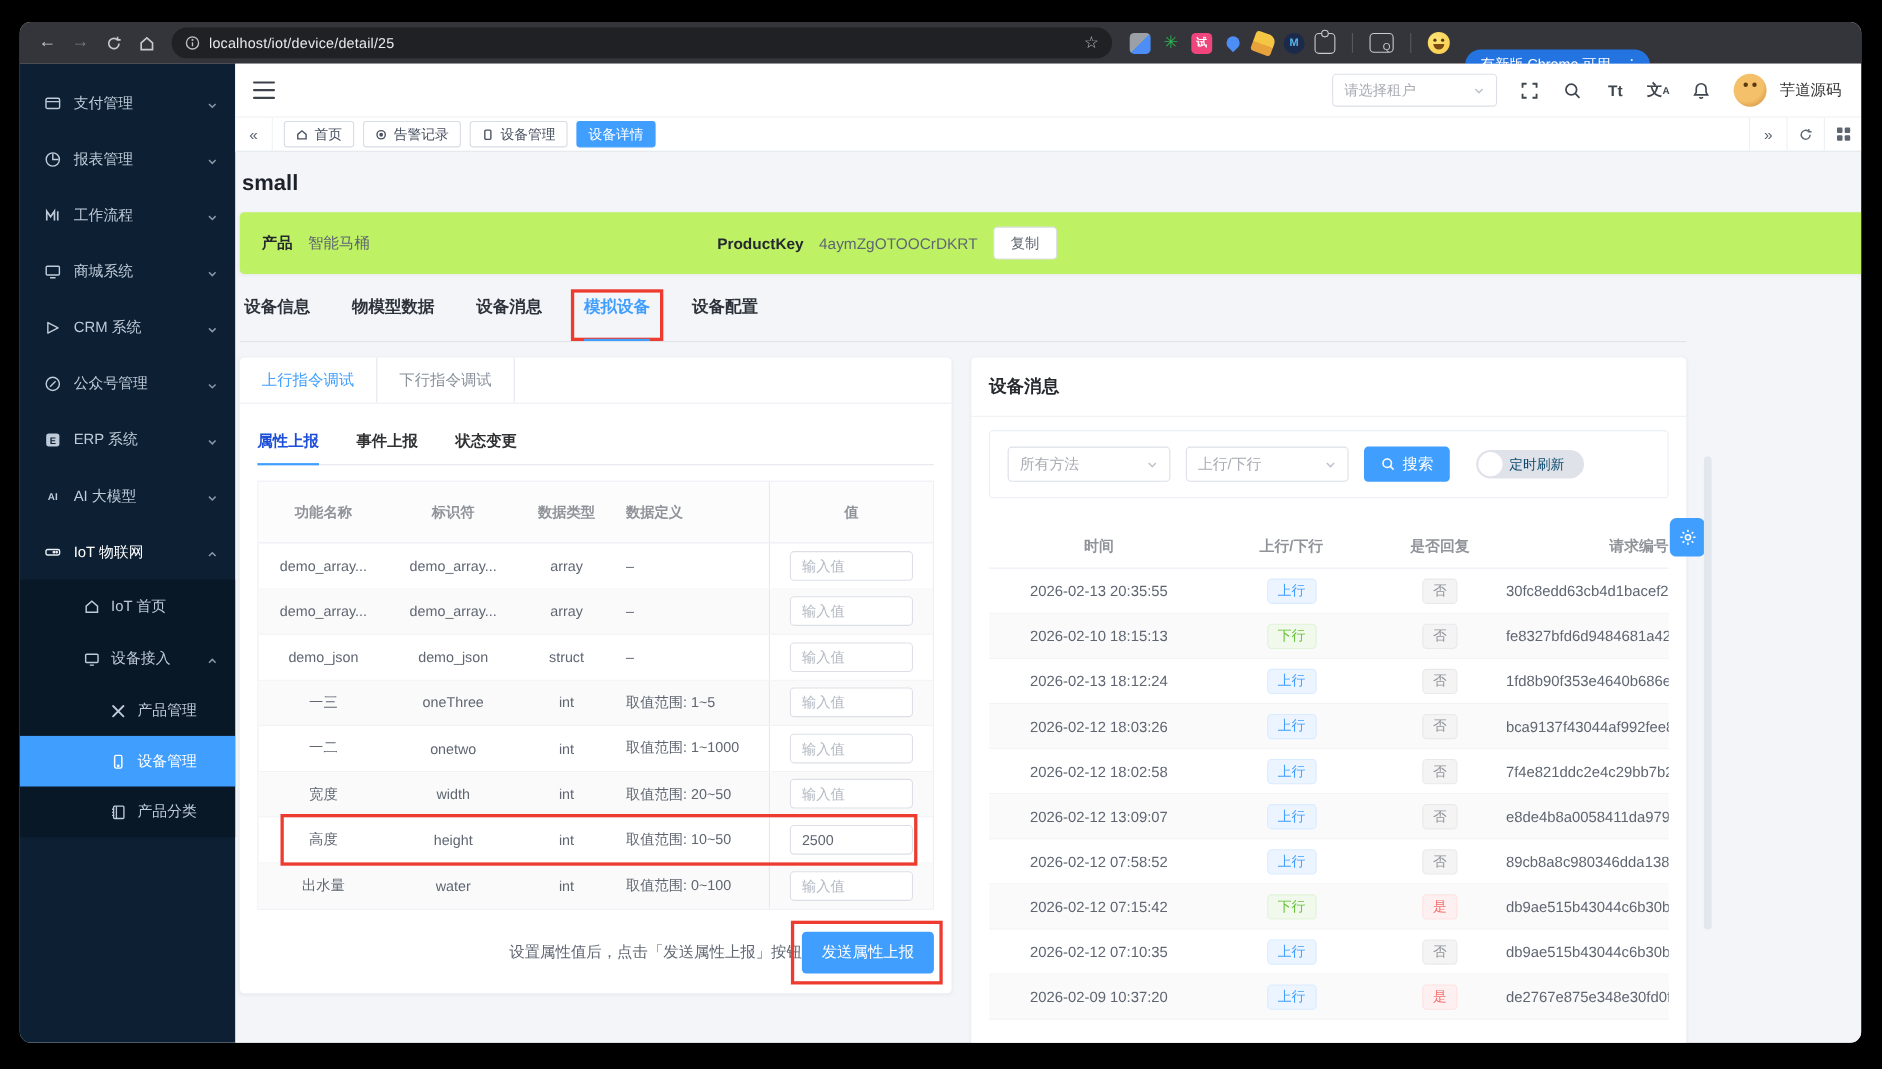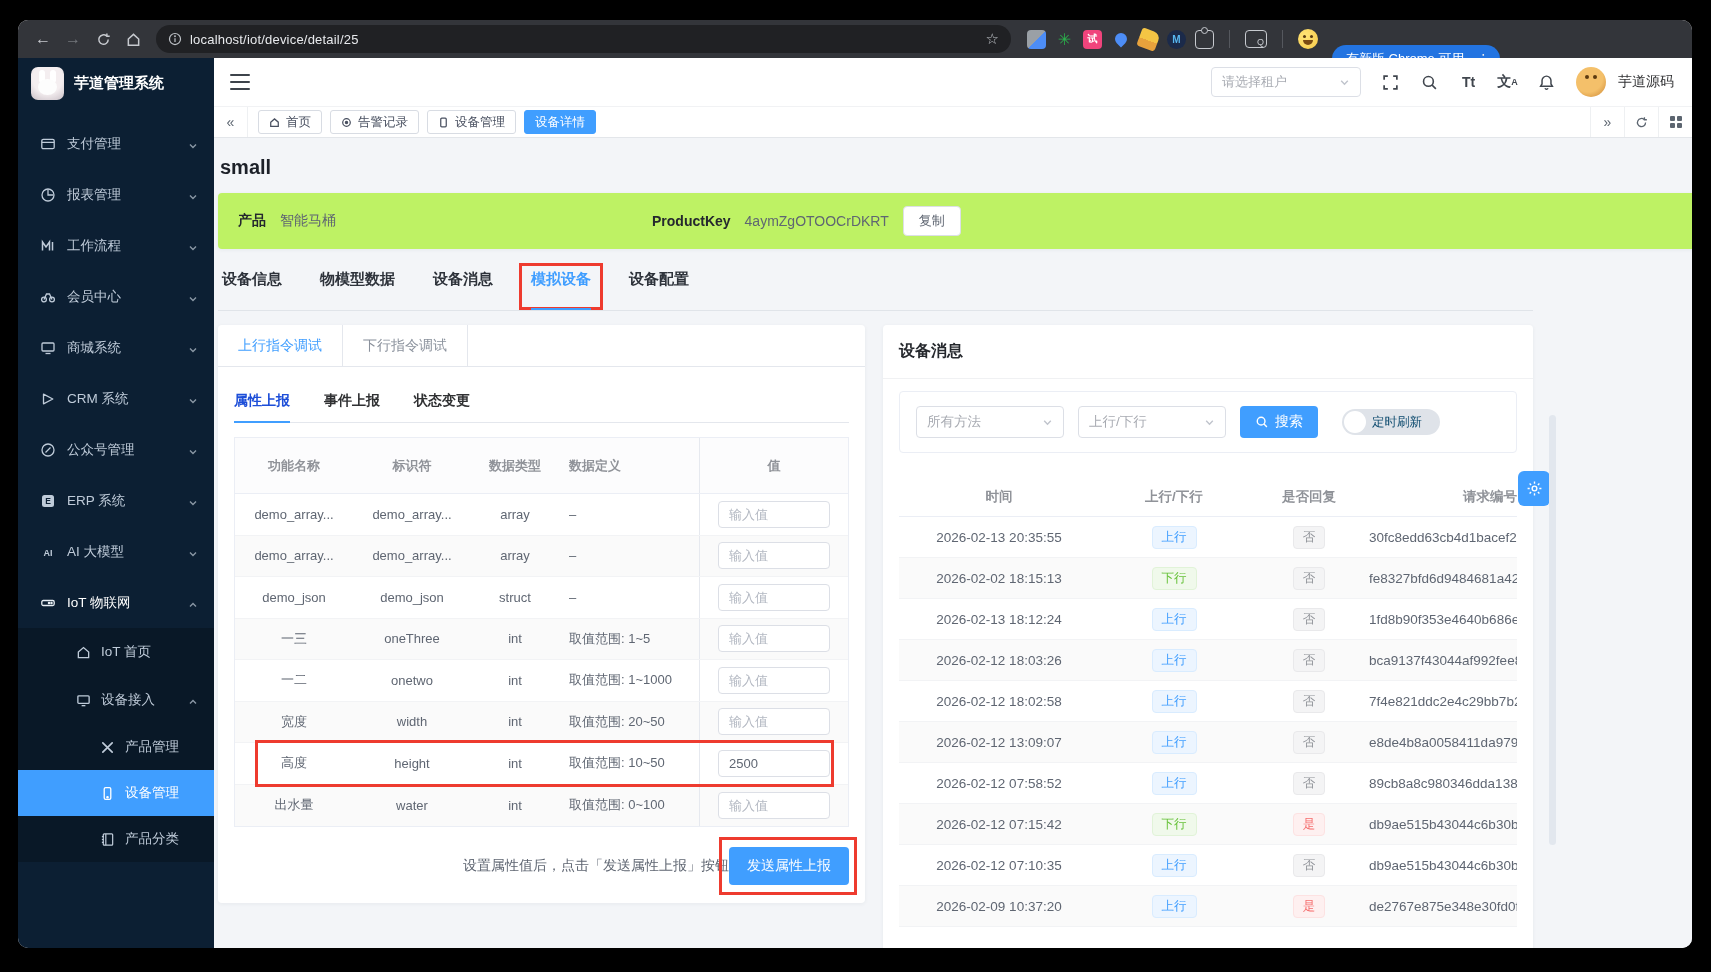--- a/index.html
+++ b/index.html
@@ -205,24 +205,20 @@
     </div>
     <div class="chrome-update">
       <span>有新版 Chrome 可用</span>
       <span class="kebab">⋮</span>
     </div>
   </div>
 
   <div class="app">
 
     <div class="sidebar">
-      <div class="brand">
-        <span class="logo"></span>
-        <span class="brand-name">芋道管理系统</span>
-      </div>
       <div class="menu">
         <div class="mi">
           <svg width="16" height="16" viewBox="0 0 16 16" fill="none" stroke="#bfcbd9" stroke-width="1.3">
               <rect x="1.8" y="3.3" width="12.4" height="9.4" rx="1.5"></rect>
               <path d="M1.8 6.4h12.4"></path>
             </svg>
           <span class="lbl">支付管理</span>
           <span class="chev down"><svg width="10" height="10" viewBox="0 0 10 10" fill="none" stroke-width="1.4">
                 <path d="M2 3.5 5 6.5 8 3.5"></path>
               </svg></span>
@@ -235,31 +231,20 @@
           <span class="lbl">报表管理</span>
           <span class="chev down"><svg width="10" height="10" viewBox="0 0 10 10" fill="none" stroke-width="1.4">
                 <path d="M2 3.5 5 6.5 8 3.5"></path>
               </svg></span>
         </div>
         <div class="mi">
           <svg width="16" height="16" viewBox="0 0 16 16" fill="none" stroke="#bfcbd9" stroke-width="1.5">
               <path d="M2.5 12.5V4l3.5 5 3.5-5v8.5M12.5 4v8.5"></path>
             </svg>
           <span class="lbl">工作流程</span>
-          <span class="chev down"><svg width="10" height="10" viewBox="0 0 10 10" fill="none" stroke-width="1.4">
-                <path d="M2 3.5 5 6.5 8 3.5"></path>
-              </svg></span>
-        </div>
-        <div class="mi">
-          <svg width="16" height="16" viewBox="0 0 16 16" fill="none" stroke="#bfcbd9" stroke-width="1.3">
-              <circle cx="4" cy="10.5" r="2.4"></circle>
-              <circle cx="12" cy="10.5" r="2.4"></circle>
-              <path d="M4 10.5 6.5 5h3l2.5 5.5"></path>
-            </svg>
-          <span class="lbl">会员中心</span>
           <span class="chev down"><svg width="10" height="10" viewBox="0 0 10 10" fill="none" stroke-width="1.4">
                 <path d="M2 3.5 5 6.5 8 3.5"></path>
               </svg></span>
         </div>
         <div class="mi">
           <svg width="16" height="16" viewBox="0 0 16 16" fill="none" stroke="#bfcbd9" stroke-width="1.3">
               <rect x="2" y="3" width="12" height="8" rx="1"></rect>
               <path d="M5.5 13.5h5"></path>
             </svg>
           <span class="lbl">商城系统</span>
@@ -615,21 +600,21 @@
               <div>
 
                   <div class="rrow">
                     <div class="rc1">2026-02-13 20:35:55</div>
                     <div class="rc2"><span class="badge up">上行</span></div>
                     <div class="rc3"><span class="badge no">否</span></div>
                     <div class="rc4">30fc8edd63cb4d1bacef28</div>
                   </div>
 
                   <div class="rrow">
-                    <div class="rc1">2026-02-02 18:15:13</div>
+                    <div class="rc1">2026-02-10 18:15:13</div>
                     <div class="rc2"><span class="badge down">下行</span></div>
                     <div class="rc3"><span class="badge no">否</span></div>
                     <div class="rc4">fe8327bfd6d9484681a424</div>
                   </div>
 
                   <div class="rrow">
                     <div class="rc1">2026-02-13 18:12:24</div>
                     <div class="rc2"><span class="badge up">上行</span></div>
                     <div class="rc3"><span class="badge no">否</span></div>
                     <div class="rc4">1fd8b90f353e4640b686e8</div>

